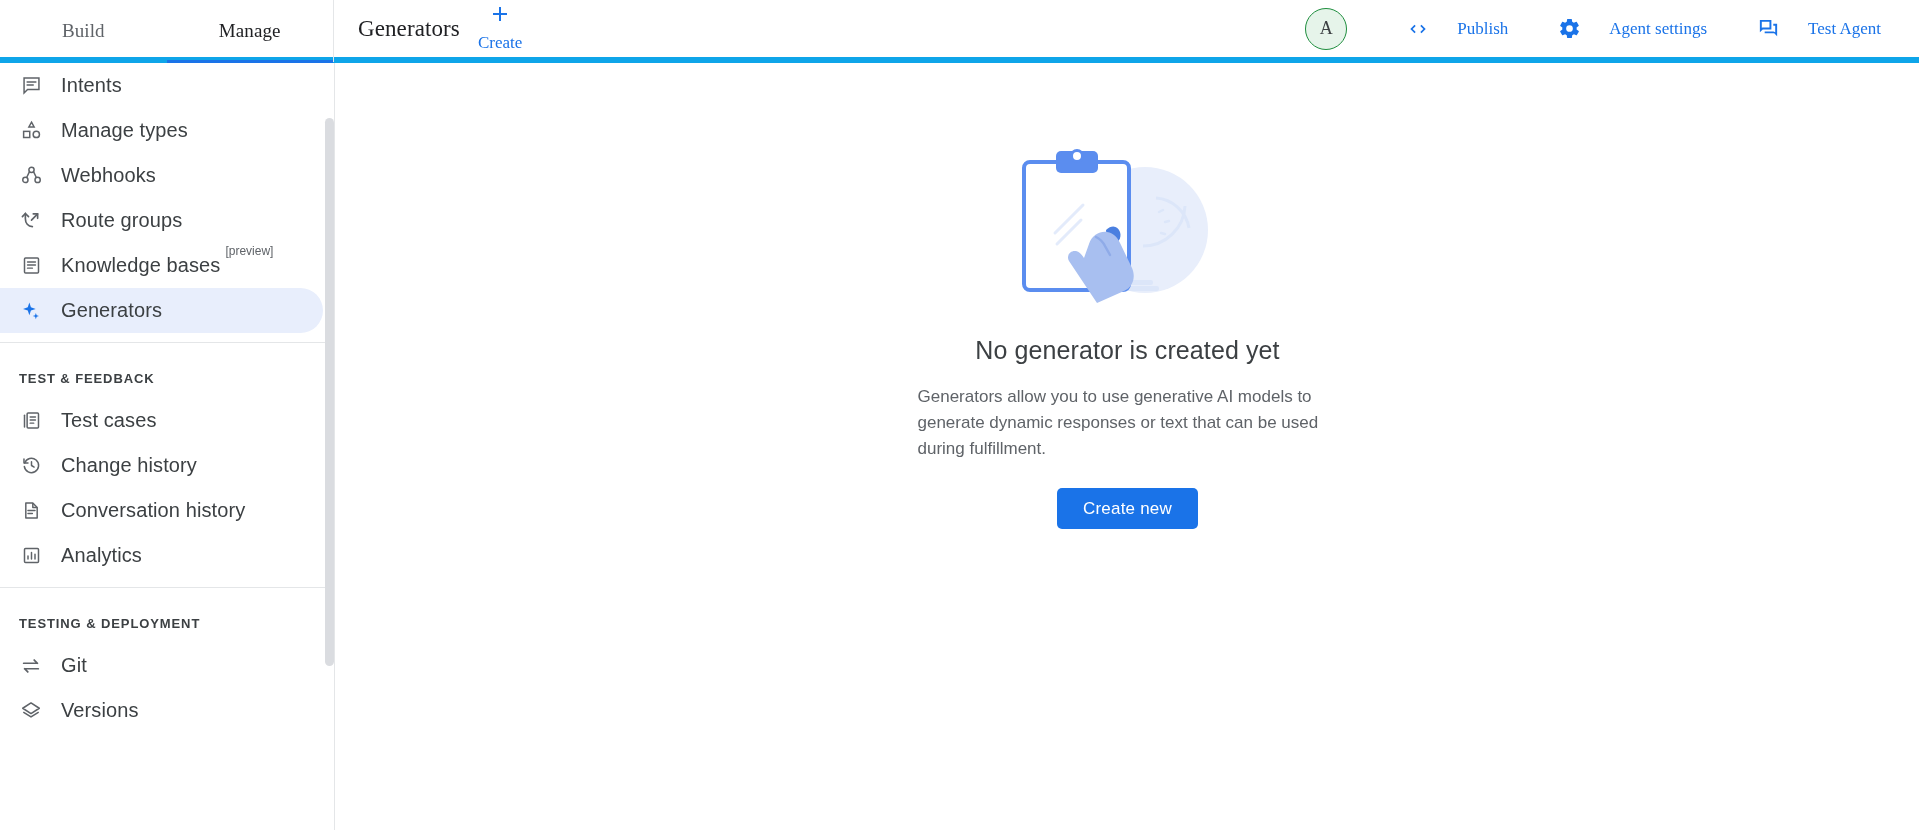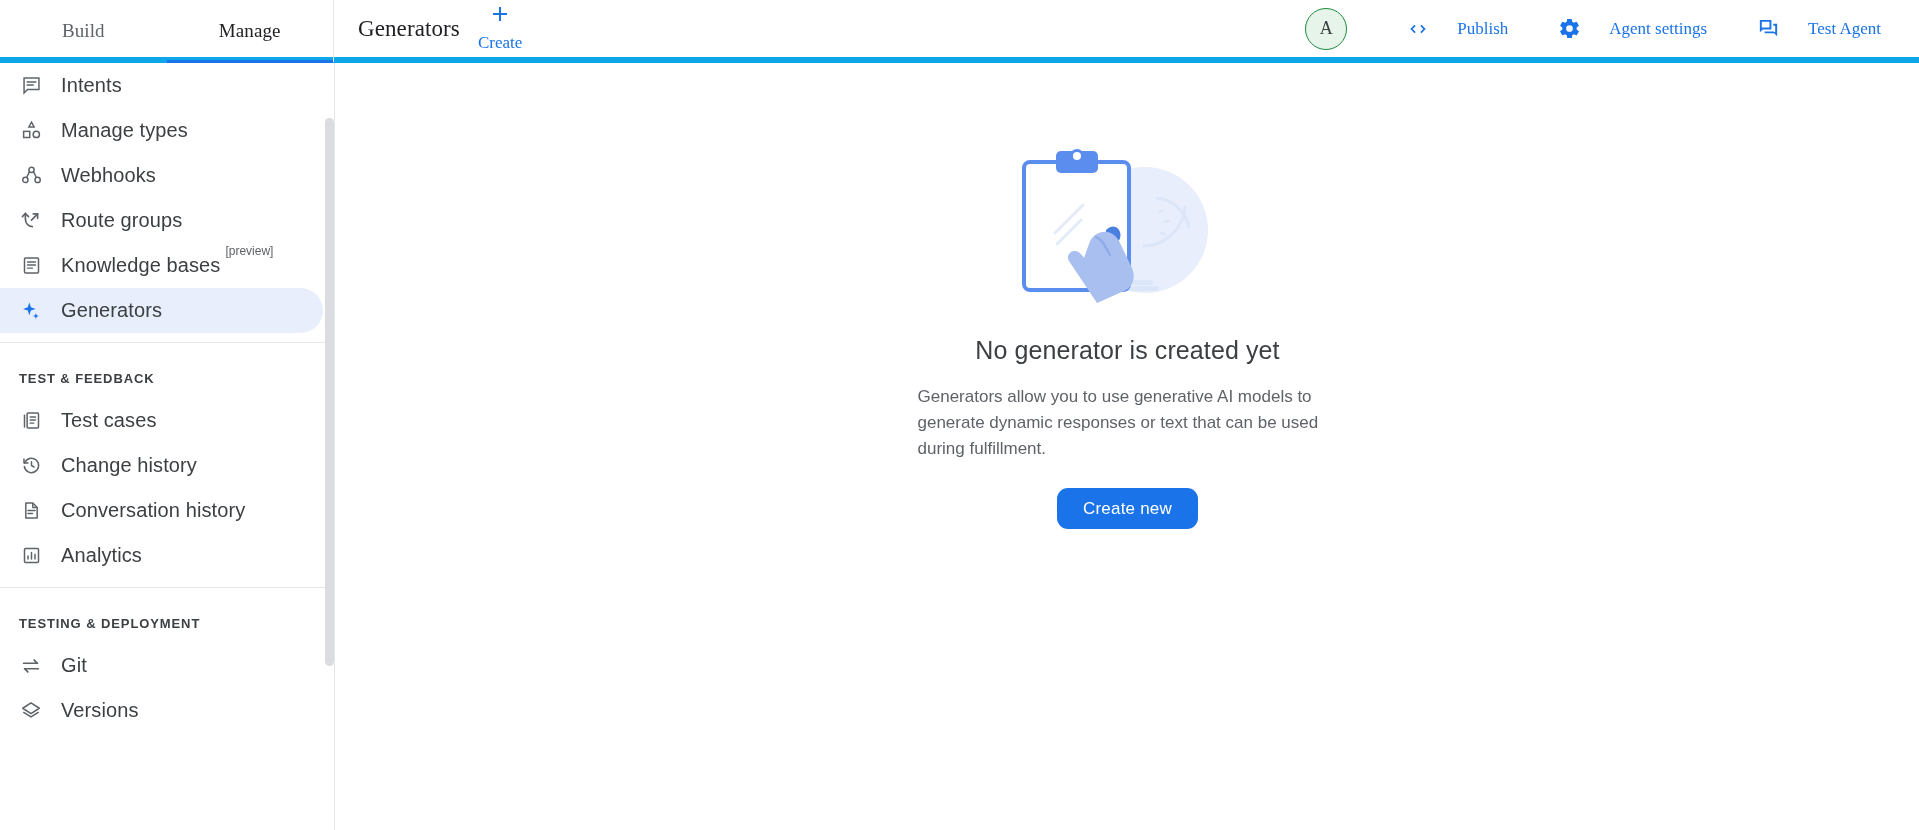--- a/index.html
+++ b/index.html
@@ -124,21 +124,21 @@
     margin-top: 28px; font-size: 25px; color: #3c4043; font-weight: 400; letter-spacing: .1px;
   }
   .empty-desc {
     margin-top: 19px; font-size: 17px; color: #5f6368;
     line-height: 26px; text-align: left; max-width: 420px;
   }
   .create-new-btn {
     margin-top: 26px;
     background: #1a73e8; color: #fff;
     font-size: 17px; font-weight: 500;
-    border: none; border-radius: 11px;
+    border: none; border-radius: 5px;
     padding: 0 26px; height: 41px;
     cursor: pointer; letter-spacing: .2px;
     font-family: "Liberation Sans", sans-serif;
   }
 </style>
 </head>
 <body>
 
 <div class="app">
 

